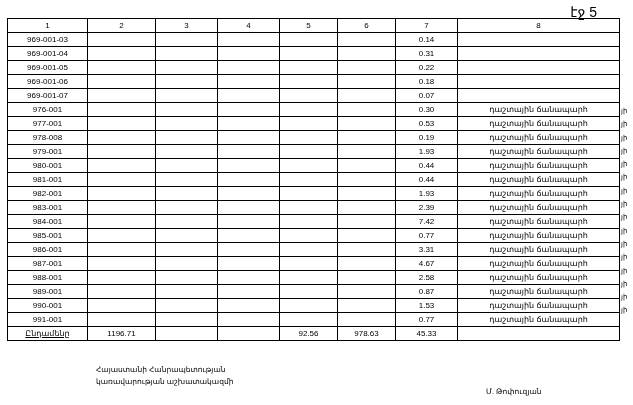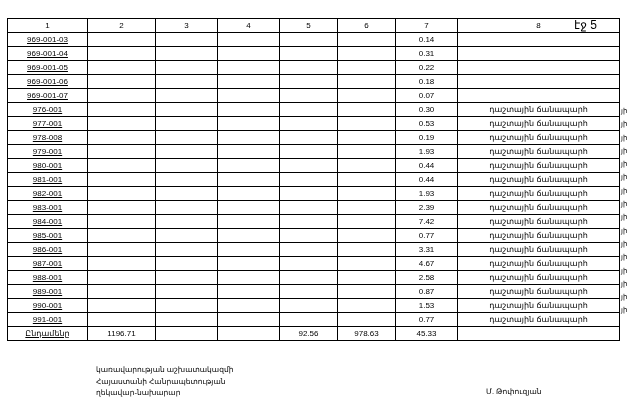--- a/index.html
+++ b/index.html
@@ -15,23 +15,23 @@
     overflow: hidden;
   }
   .page {
     position: relative;
     width: 633px;
     height: 405px;
     background: #fff;
   }
   .page-number {
     position: absolute;
-    top: 18px;
+    top: 4px;
     right: 36px;
-    font-size: 12px;
+    font-size: 14px;
     color: #000;
     white-space: nowrap;
   }
   table.doc-table {
     position: absolute;
     top: 18px;
     left: 7px;
     width: 612px;
     border-collapse: collapse;
     table-layout: fixed;
@@ -58,21 +58,20 @@
   .col7 { width: 62px; }
   .col8 { width: 162px; }
   .head-row td {
     height: 15px;
     line-height: 15px;
     font-size: 9px;
   }
   .code-cell {
     text-align: center;
     letter-spacing: 0px;
-    text-decoration: underline;
   }
   .num-cell {
     text-align: center;
   }
   .desc-cell {
     text-align: left;
     padding-left: 4px;
     font-size: 8px;
   }
   .total-row td {
@@ -382,20 +381,19 @@
     <div>յի</div>
     <div>յի</div>
     <div>յի</div>
     <div>յի</div>
     <div>յի</div>
     <div>յի</div>
     <div>յի</div>
   </div>
 
   <div class="signature">
+    <div>Հայաստանի Հանրապետության</div>
     <div>կառավարության աշխատակազմի</div>
-    <div>Հայաստանի Հանրապետության</div>
-    <div>ղեկավար-նախարար</div>
   </div>
 
   <div class="signature-name">Մ. Թոփուզյան</div>
 
 </div>
 
 </body></html>

